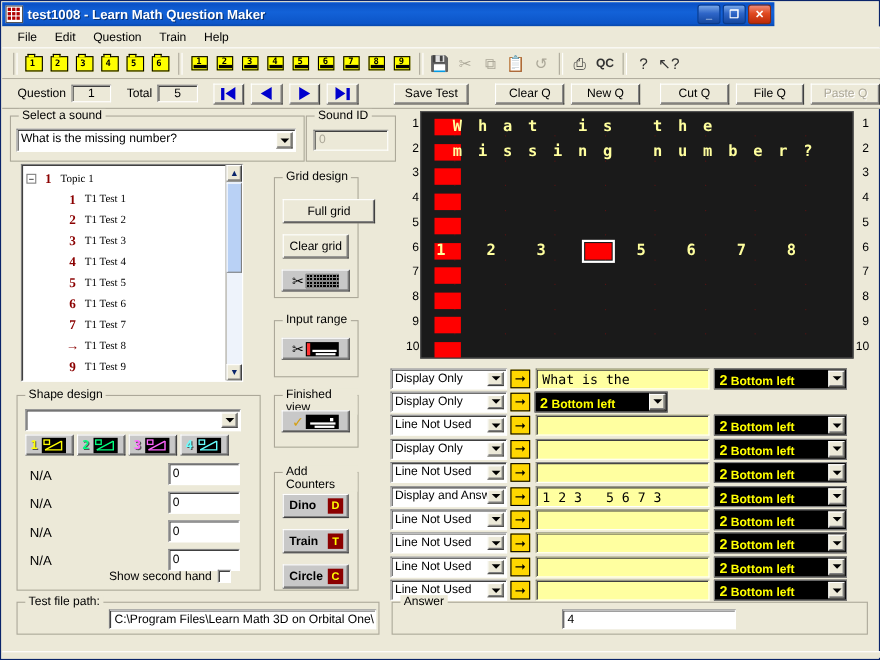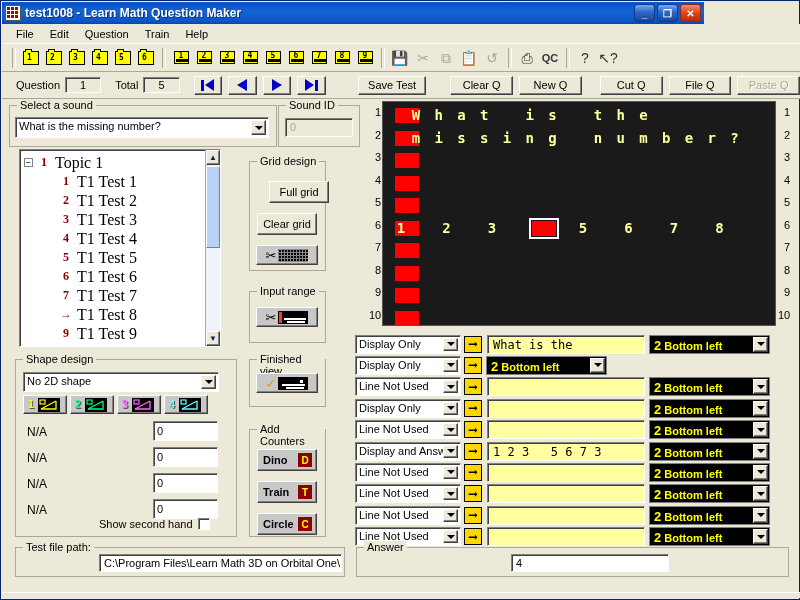--- a/index.html
+++ b/index.html
@@ -73,21 +73,21 @@
   .combo .arw{position:absolute;right:2px;top:2px;width:15px;bottom:2px;background:#ece9d8;border:1px solid #fff;border-right-color:#404040;border-bottom-color:#404040;
     box-shadow:inset -1px -1px 0 #808080;display:flex;align-items:center;justify-content:center;box-sizing:border-box;}
 
   
   .tree{position:absolute;left:18px;top:148px;width:202px;height:198px;background:#fff;
     border:1px solid #808080;border-right-color:#fff;border-bottom-color:#fff;box-shadow:inset 1px 1px 0 #404040;box-sizing:border-box;overflow:hidden;}
   .trow{height:19px;display:flex;align-items:center;font-size:11px;padding-left:4px;white-space:nowrap;}
   .tbox{width:9px;height:9px;border:1px solid #808080;background:#fff;font-size:8px;line-height:7px;text-align:center;color:#000;margin-right:4px;box-sizing:border-box;font-family:"DejaVu Sans Mono",monospace;}
   .tnum{color:#8b0000;font-weight:bold;font-size:12px;width:14px;text-align:center;margin-right:4px;font-family:"Liberation Serif",serif;}
   .tind{display:inline-block;width:22px;}
-  .tlabel{color:#000;font-family:"Liberation Serif",serif;font-size:16px;}
+  .tlabel{color:#000;font-family:"Liberation Serif",serif;font-size:10px;}
   .scroll{position:absolute;right:0;top:0;width:15px;bottom:0;background:#eef3fb;border-left:1px solid #aca899;box-sizing:border-box;}
   .sbtn{height:15px;background:#ece9d8;border:1px solid #fff;border-right-color:#404040;border-bottom-color:#404040;box-shadow:inset -1px -1px 0 #808080;
         display:flex;align-items:center;justify-content:center;box-sizing:border-box;color:#0a246a;font-size:8px;}
   .sthumb{position:absolute;left:0;right:0;top:16px;height:82px;background:#b9d1f5;border:1px solid #fff;border-right-color:#808080;border-bottom-color:#808080;box-sizing:border-box;}
 
   
   .gridwrap{position:absolute;left:368px;top:100px;width:420px;height:225px;}
   .rownums{position:absolute;top:0;width:12px;height:225px;font-size:11px;}
   .rownums div{height:22.5px;line-height:22.5px;text-align:right;color:#000;}
   .canvas{position:absolute;left:13px;top:0;width:394px;height:225px;background:#1a1a1a;border:1px solid #555;box-sizing:border-box;overflow:hidden;}
@@ -390,21 +390,21 @@
     <div class="scroll">
       <div class="sbtn">▲</div>
       <div class="sthumb"></div>
       <div class="sbtn" style="position:absolute;left:0;right:0;bottom:0">▼</div>
     </div>
   </div>
 
   <div class="grp" style="left:248px;top:160px;width:77px;height:110px">
     <div class="grp-t">Grid design</div>
   </div>
-  <div class="btn" style="position:absolute;left:268px;top:180px;width:60px;height:22px">Full grid</div>
+  <div class="btn" style="position:absolute;left:256px;top:180px;width:84px;height:22px">Full grid</div>
   <div class="btn" style="position:absolute;left:256px;top:212px;width:60px;height:22px">Clear grid</div>
   <div class="toolsq" style="position:absolute;left:255px;top:244px">
     <span style="font-size:13px;line-height:13px">✂</span>
     <span class="minigrid"></span>
   </div>
 
   <div class="grp" style="left:248px;top:290px;width:77px;height:52px">
     <div class="grp-t">Input range</div>
   </div>
   <div class="toolsq" style="position:absolute;left:255px;top:306px">
@@ -443,21 +443,20 @@
       <div class="cbtn" style="position: absolute; left: 256px; top: 512px; width: 60px; height: 22px; background: rgb(200, 200, 200); border-width: 1px; border-style: solid; border-color: rgb(255, 255, 255) rgb(64, 64, 64) rgb(64, 64, 64) rgb(255, 255, 255); border-image: initial; box-shadow: rgb(128, 128, 128) -1px -1px 0px inset; display: flex; align-items: center; box-sizing: border-box; font-weight: bold; font-size: 11px;">
         <span class="nm">Circle</span>
         <span class="kk">C</span>
       </div>
     </div>
 
   <div class="grp" style="left:14px;top:358px;width:222px;height:178px">
     <div class="grp-t">Shape design</div>
   </div>
   <div class="combo" style="position:absolute;left:22px;top:371px;width:196px;height:20px">
-    <div class="txt">No 2D shape</div>
     <div class="arw">
       <span class="tri" style="border-left:4px solid transparent;border-right:4px solid transparent;border-top:4px solid #000"></span>
     </div>
   </div>
   <div id="shape-swatches" style="position:absolute;left:22px;top:394px;display:flex;gap:3px">
       <div class="sw">
         <b style="color:#ffff00;text-shadow:1px 1px 0 #555">1</b>
         <span class="sq"><svg width="22" height="14">
             <polyline points="3,11 18,11 18,3" fill="none" stroke="#ffff00" stroke-width="1.3"></polyline>
             <line x1="3" y1="11" x2="18" y2="3" stroke="#ffff00" stroke-width="1.3"></line>

